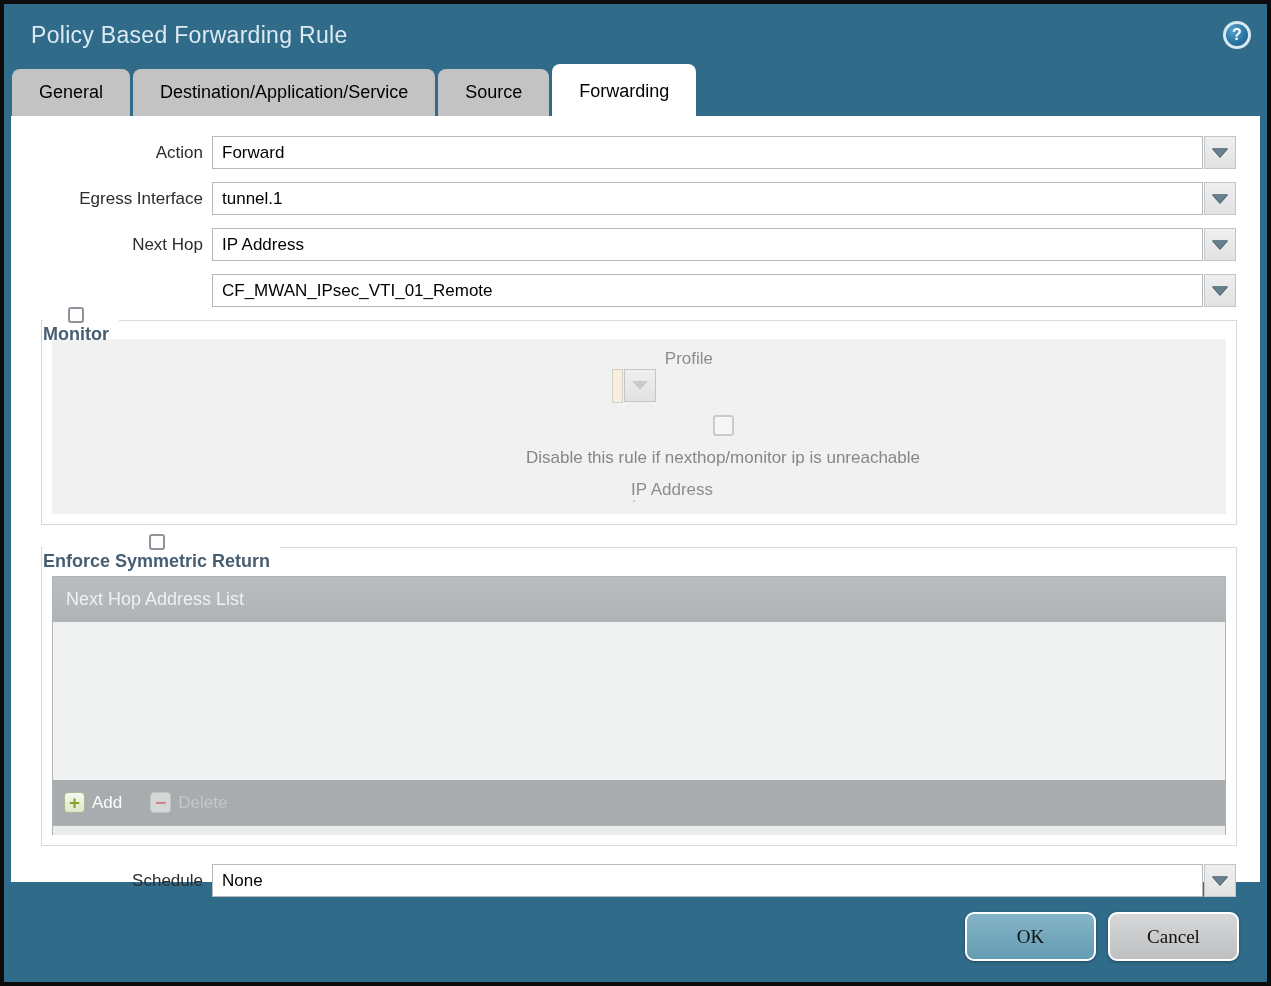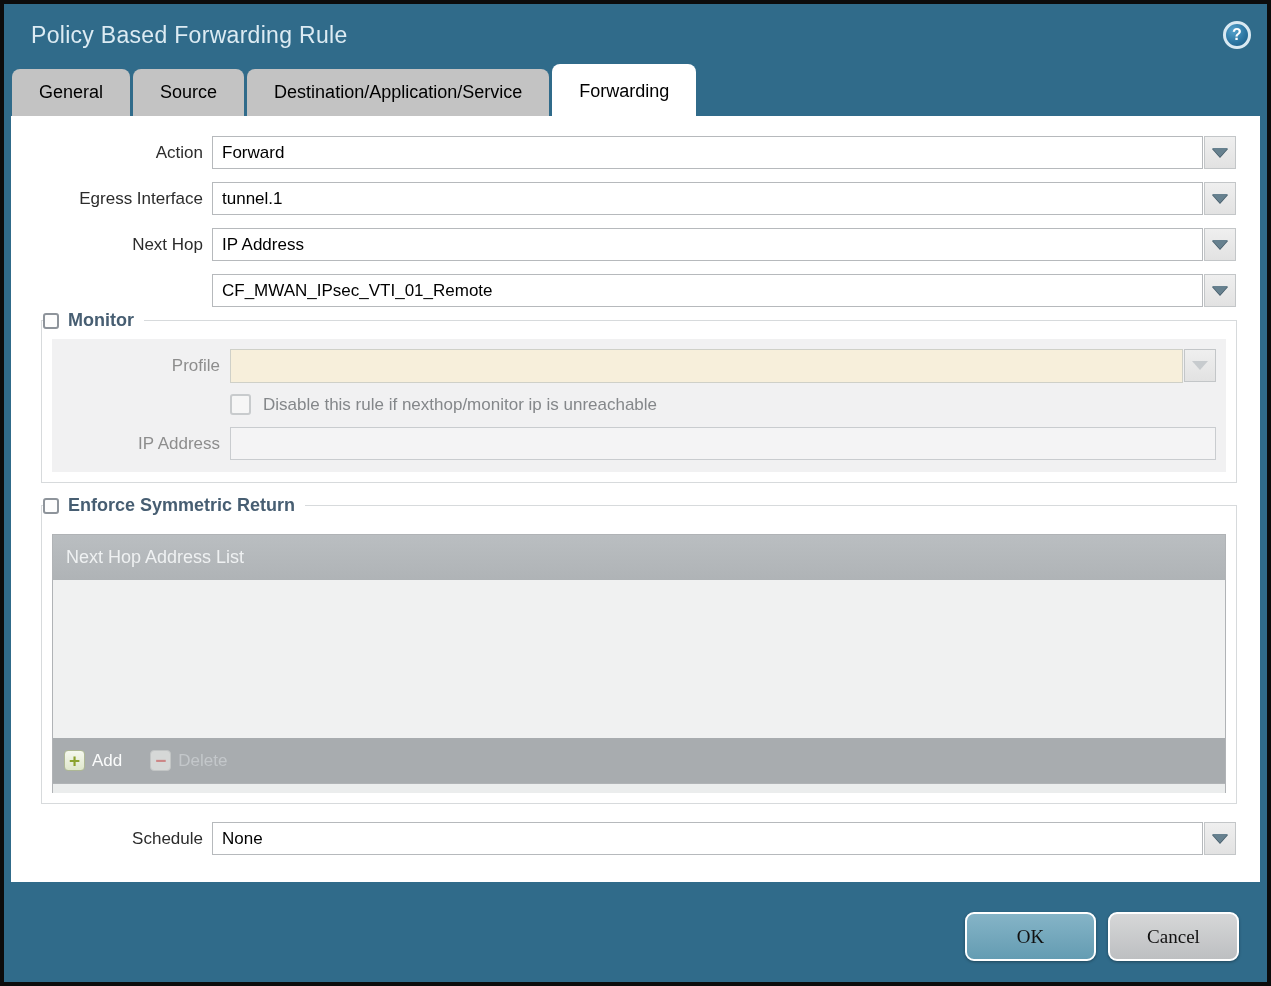--- a/index.html
+++ b/index.html
@@ -32,26 +32,26 @@
     border:1px solid #c3c6c8;margin-left:1px;flex:none;
     display:flex;align-items:center;justify-content:center;cursor:pointer;}
   .arrow{width:0;height:0;border-left:8px solid transparent;border-right:8px solid transparent;
     border-top:9px solid #67818f;filter:drop-shadow(0 1px 0 #3f5664);}
   .arrow.dis{border-top-color:#c7cbce;filter:none;}
   
   .fieldset{margin:8px 23px 0 30px;border:1px solid #d7dadc;position:relative;
     padding:18px 10px 10px 10px;}
   .fieldset.sym{margin-top:22px;}
   .legend{position:absolute;top:-14px;left:1px;background:#fff;display:flex;align-items:center;
-    gap:9px;height:27px;padding-right:10px;}
+    gap:1px;height:27px;padding-right:10px;flex-direction:column;}
   .legend-text{font-size:18px;font-weight:bold;color:#475e72;}
   .checkbox{width:16px;height:16px;border:2px solid #8e949b;border-radius:3px;
     background:#fdfdfd;flex:none;cursor:pointer;}
   .panel{background:#f1f1f2;padding:10px 10px 12px 0;}
-  .p-row{display:flex;align-items:center;margin-bottom:12px;}
+  .p-row{display:flex;align-items:center;margin-bottom:12px;flex-direction:column;}
   .p-row:last-child{margin-bottom:0;}
   .plabel{width:178px;flex:none;text-align:right;font-size:17px;color:#8d8d8d;padding-right:10px;}
   .profile-field{flex:1;height:34px;border:1px solid #cfd0c8;background:#f7efdb;}
   .cb-row{margin-left:178px;display:flex;align-items:center;gap:12px;}
   .checkbox.dis{width:21px;height:21px;border:2px solid #c8cbcd;background:#f6f6f6;cursor:default;}
   .cb-label{font-size:17px;color:#84878a;}
   .input-dis{flex:1;height:33px;border:1px solid #c9cccf;background:#f4f4f5;}
   
   .sym-table{margin-top:10px;border:1px solid #b0b3b6;border-bottom:none;}
   .tbl-header{height:45px;background:linear-gradient(#babec1,#afb3b6);color:#eff1f2;
@@ -80,22 +80,22 @@
 
   <div class="titlebar">
     <span class="title">Policy Based Forwarding Rule</span>
     <div class="help">
       <span>?</span>
     </div>
   </div>
 
   <div class="tabbar">
     <div class="tab">General</div>
+    <div class="tab">Destination/Application/Service</div>
     <div class="tab">Source</div>
-    <div class="tab">Destination/Application/Service</div>
     <div class="tab active">Forwarding</div>
   </div>
 
   <div class="content">
 
     <div class="form-row">
       <label class="flabel">Action</label>
       <div class="combo">
         <div class="combo-value">Forward</div>
         <div class="combo-btn">

